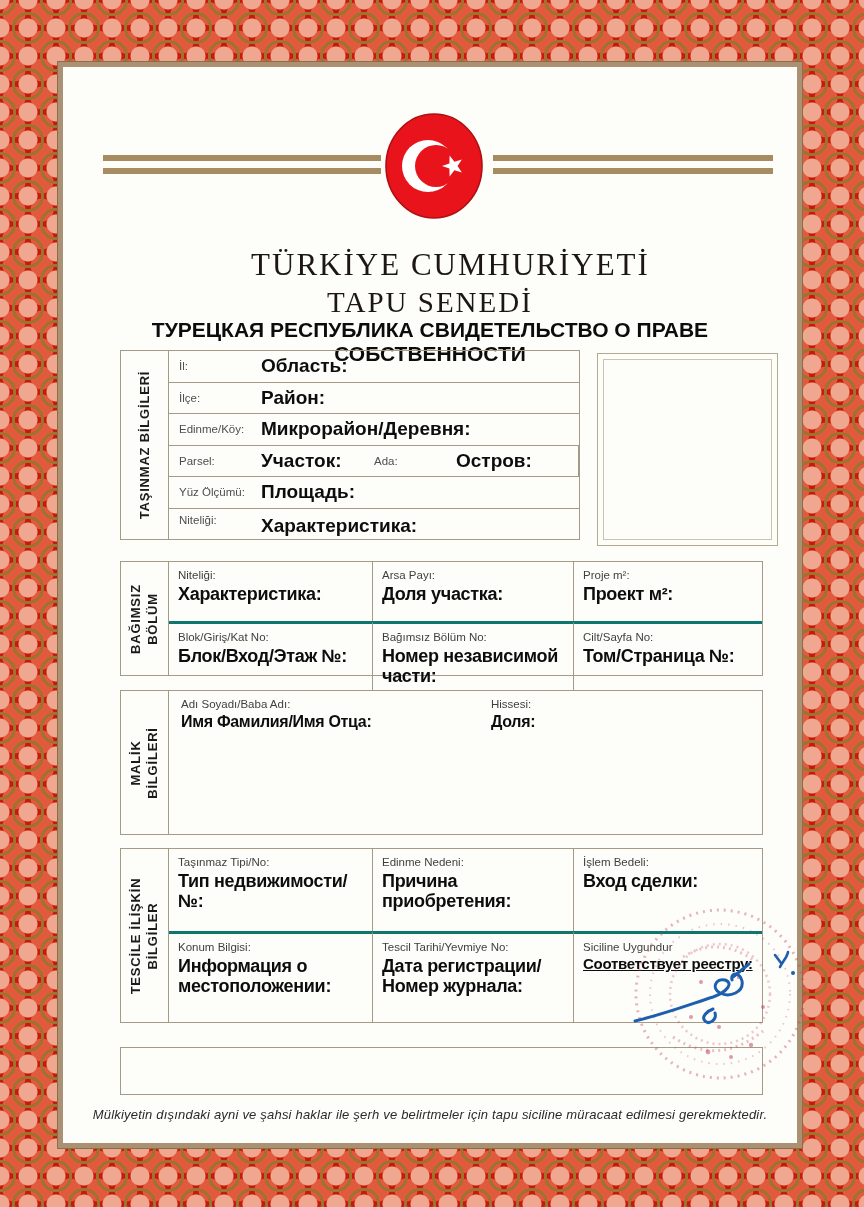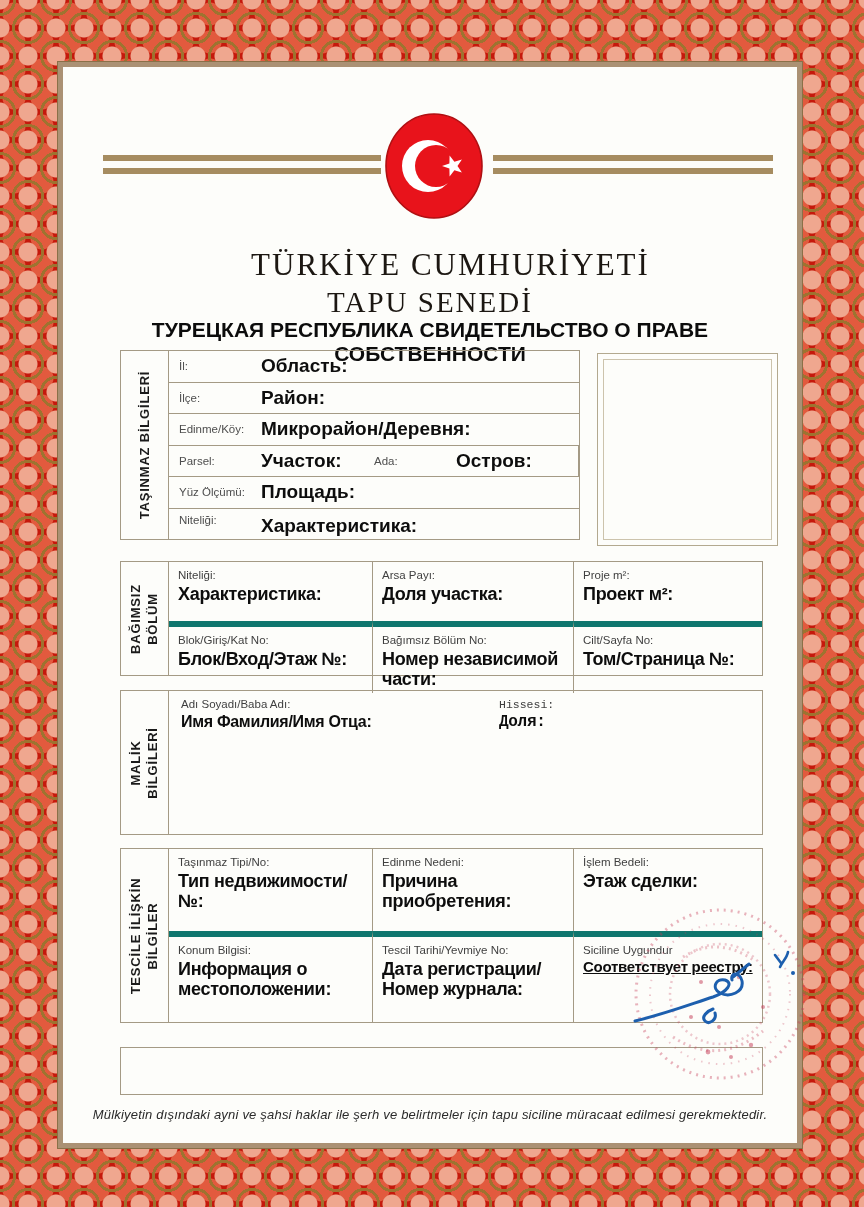--- a/index.html
+++ b/index.html
@@ -87,32 +87,32 @@
     border: 1px solid #b3a98f;
   }
   .photo-box .inner {
     position: absolute; inset: 5px; border: 1px solid #ccc3ac;
   }
 
   
   .gbody { flex: 1; display: grid; }
   .gcell { position: relative; padding: 7px 9px 4px 9px; }
   .gcell.bl { border-left: 1px solid #a49a85; }
-  .gcell.bt { border-top: 6px solid #0f766e; }
+  .gcell.bt { border-top: 3px solid #0f766e; }
   .gtr { display: block; font-size: 11.5px; color: #3f3f3f; margin-bottom: 3px; white-space: nowrap; }
   .gru { display: block; font-size: 18px; font-weight: bold; color: #0d0d0d; line-height: 1.12; letter-spacing: -0.3px; }
 
   .t2 { left: 57px; top: 494px; width: 643px; height: 115px; }
   .t2 .gbody { grid-template-columns: 203px 201px 1fr; grid-template-rows: 59px 1fr; }
 
   .t3 { left: 57px; top: 623px; width: 643px; height: 145px; }
   .t3body { flex: 1; position: relative; }
   .t3grp { position: absolute; top: 7px; }
   .t3grp.g1 { left: 12px; }
-  .t3grp.g2 { left: 330px; font-family: Liberation Mono, monospace; }
+  .t3grp.g2 { left: 322px; }
   .t3grp .gru { font-size: 16px; }
 
   .t4 { left: 57px; top: 781px; width: 643px; height: 175px; }
   .t4 .gbody { grid-template-columns: 203px 201px 1fr; grid-template-rows: 82px 1fr; }
 
   
   .note-box {
     position: absolute; left: 57px; top: 980px; width: 643px; height: 48px;
     border: 1px solid #a49a85;
   }
@@ -257,21 +257,21 @@
         <div class="gcell">
           <span class="gtr">Taşınmaz Tipi/No:</span>
           <span class="gru">Тип недвижимости/№:</span>
         </div>
         <div class="gcell bl">
           <span class="gtr">Edinme Nedeni:</span>
           <span class="gru">Причина приобретения:</span>
         </div>
         <div class="gcell bl">
           <span class="gtr">İşlem Bedeli:</span>
-          <span class="gru">Этаж сделки:</span>
+          <span class="gru">Вход сделки:</span>
         </div>
         <div class="gcell bt">
           <span class="gtr">Konum Bilgisi:</span>
           <span class="gru">Информация о местоположении:</span>
         </div>
         <div class="gcell bl bt">
           <span class="gtr">Tescil Tarihi/Yevmiye No:</span>
           <span class="gru">Дата регистрации/ Номер журнала:</span>
         </div>
         <div class="gcell bl bt">

